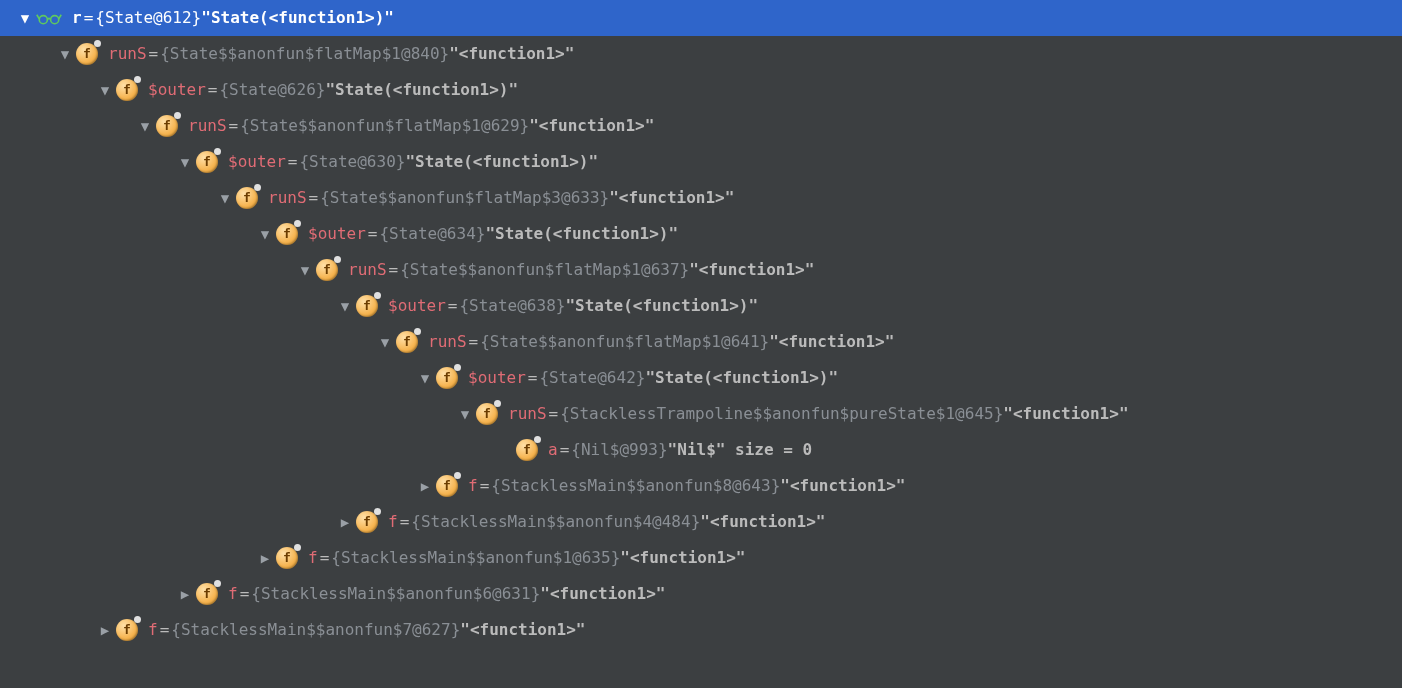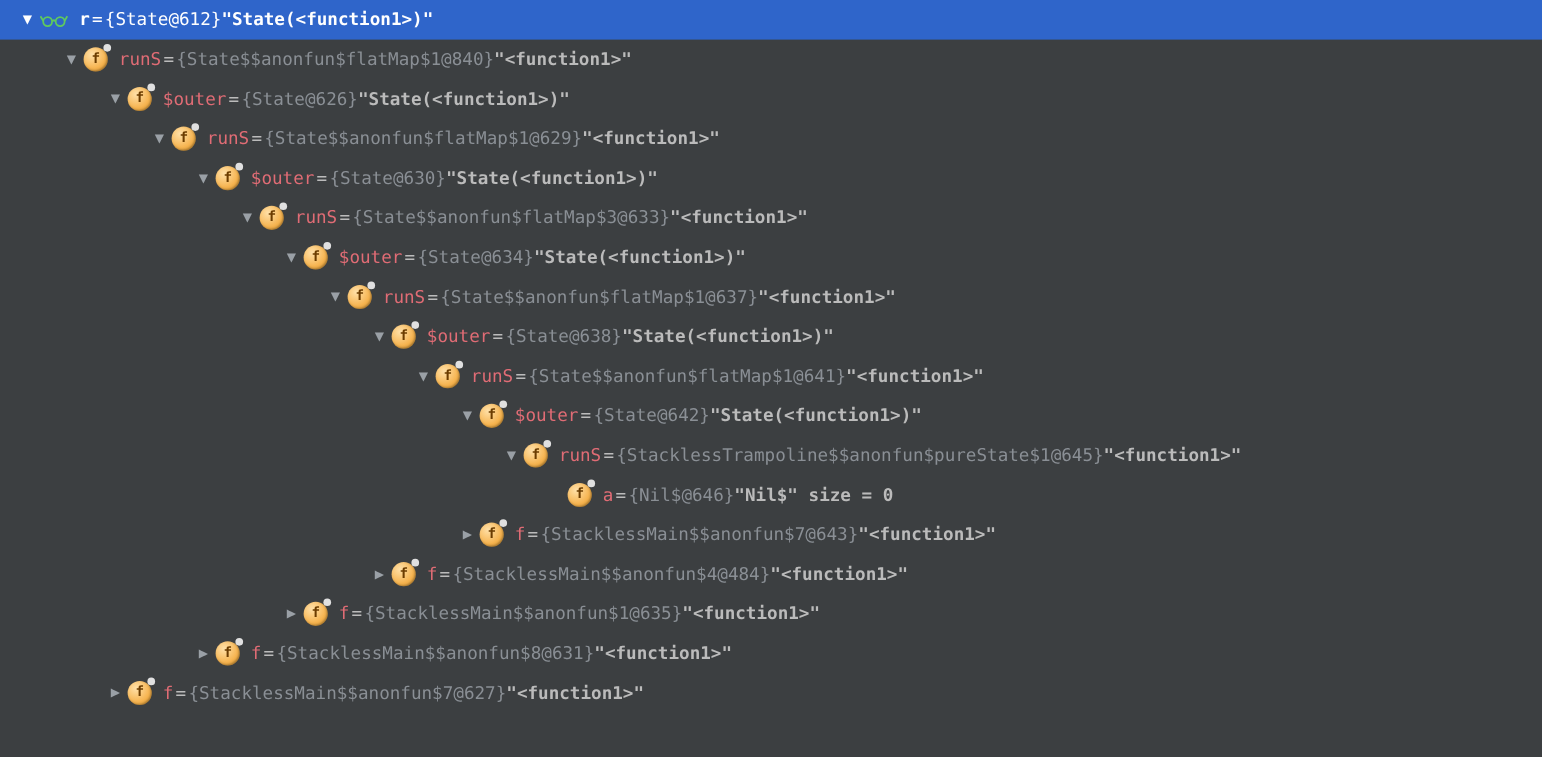--- a/index.html
+++ b/index.html
@@ -288,41 +288,41 @@
       <span class="indent"></span>
       <span class="indent"></span>
       <span class="indent"></span>
       <span class="indent"></span>
       <span class="indent"></span>
       <span style="display: inline-block; width: 18px; flex: 0 0 auto;"></span>
       <span class="noarrow"></span>
       <span class="icon field">f</span>
       <span class="txt name-a">a</span>
       <span class="eq"> = </span>
-      <span class="type">{Nil$@646}</span>
+      <span class="type">{Nil$@993}</span>
       <span> </span>
       <span class="value-b">"Nil$" size = 0</span>
     </div>
     <div class="row">
       <span class="indent"></span>
       <span class="indent"></span>
       <span class="indent"></span>
       <span class="indent"></span>
       <span class="indent"></span>
       <span class="indent"></span>
       <span class="indent"></span>
       <span class="indent"></span>
       <span class="indent"></span>
       <span class="indent"></span>
       <span style="display: inline-block; width: 18px; flex: 0 0 auto;"></span>
       <span class="arrow">▶</span>
       <span class="icon field">f</span>
       <span class="txt name-a">f</span>
       <span class="eq"> = </span>
-      <span class="type">{StacklessMain$$anonfun$7@643}</span>
+      <span class="type">{StacklessMain$$anonfun$8@643}</span>
       <span> </span>
       <span class="value-b">"&lt;function1&gt;"</span>
     </div>
     <div class="row">
       <span class="indent"></span>
       <span class="indent"></span>
       <span class="indent"></span>
       <span class="indent"></span>
       <span class="indent"></span>
       <span class="indent"></span>
@@ -356,21 +356,21 @@
     <div class="row">
       <span class="indent"></span>
       <span class="indent"></span>
       <span class="indent"></span>
       <span class="indent"></span>
       <span style="display: inline-block; width: 18px; flex: 0 0 auto;"></span>
       <span class="arrow">▶</span>
       <span class="icon field">f</span>
       <span class="txt name-a">f</span>
       <span class="eq"> = </span>
-      <span class="type">{StacklessMain$$anonfun$8@631}</span>
+      <span class="type">{StacklessMain$$anonfun$6@631}</span>
       <span> </span>
       <span class="value-b">"&lt;function1&gt;"</span>
     </div>
     <div class="row">
       <span class="indent"></span>
       <span class="indent"></span>
       <span style="display: inline-block; width: 18px; flex: 0 0 auto;"></span>
       <span class="arrow">▶</span>
       <span class="icon field">f</span>
       <span class="txt name-a">f</span>

